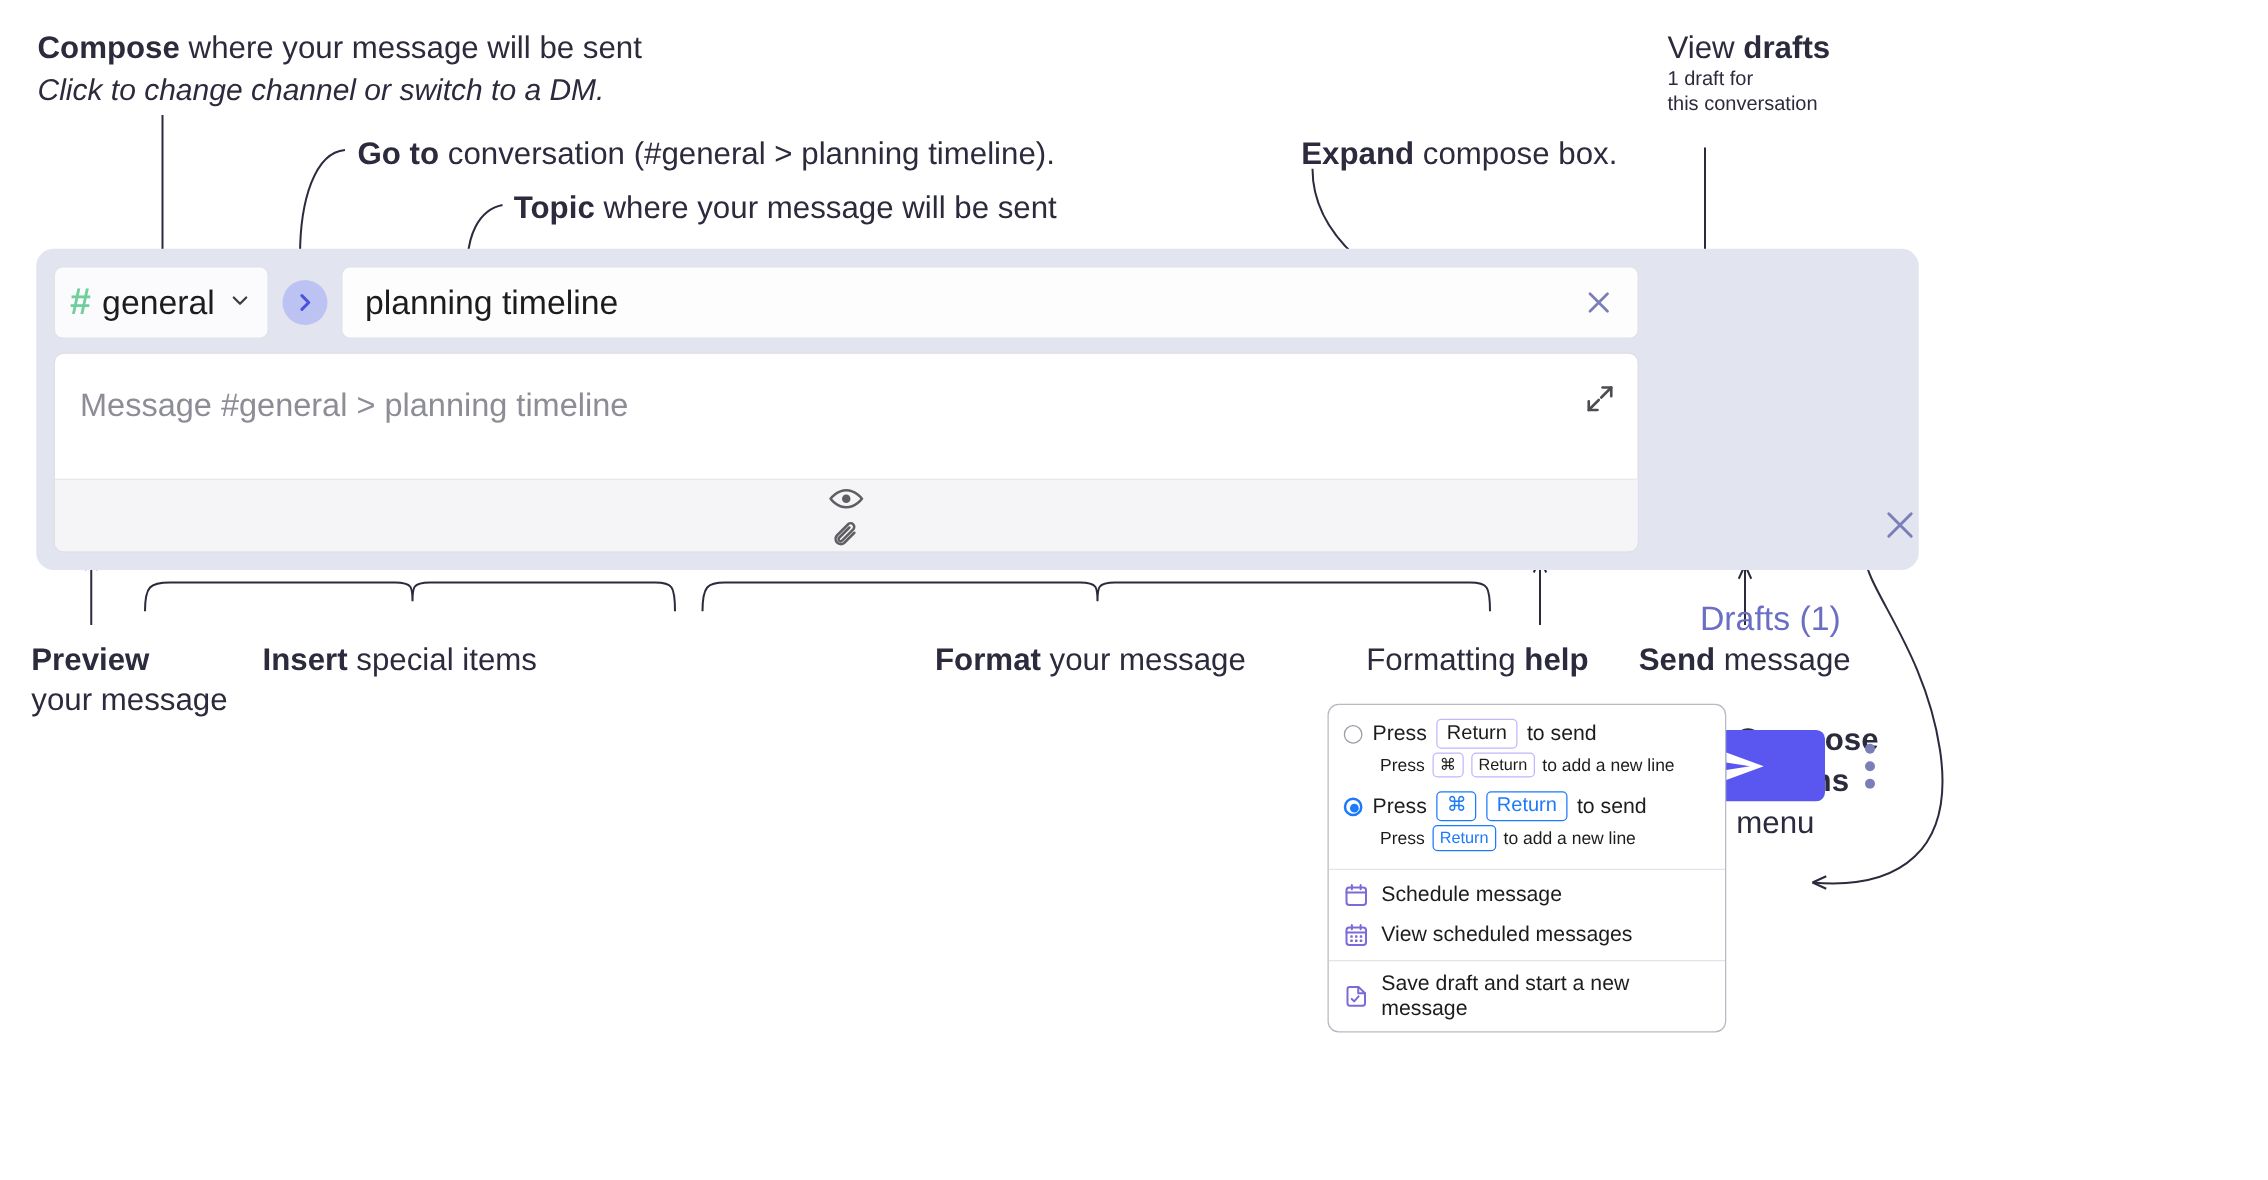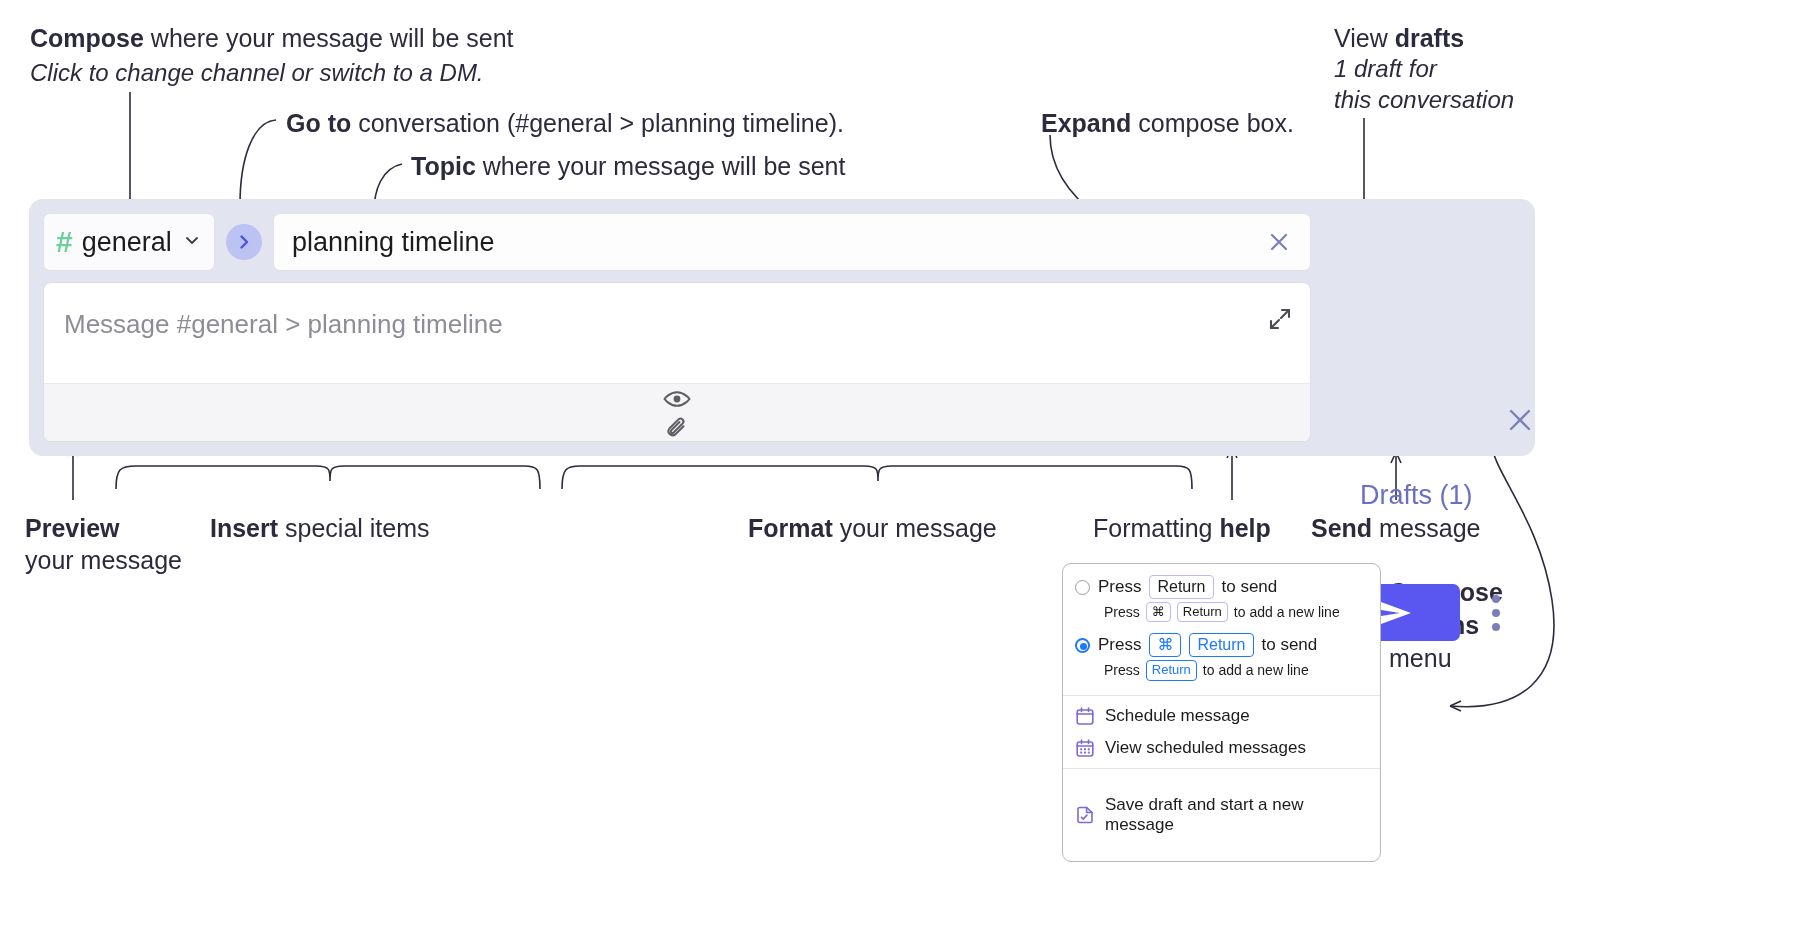--- a/index.html
+++ b/index.html
@@ -16,21 +16,21 @@
   .anno { position: absolute; color: #2b2b3d; line-height: 1.28; white-space: nowrap; }
   .anno b { font-weight: 700; }
   .anno .ln { display: block; }
 
   .a-channel   { left: 30px;  top: 22px;  font-size: 25px; }
   .a-channel .ln2 { font-style: italic; font-size: 24px; margin-top: 4px; }
   .a-goto      { left: 286px; top: 107px; font-size: 25px; }
   .a-topic     { left: 411px; top: 150px; font-size: 25px; }
   .a-expand    { left: 1041px; top: 107px; font-size: 25px; }
   .a-drafts    { left: 1334px; top: 22px; font-size: 25px; }
-  .a-drafts .ln2, .a-drafts .ln3 { font-style: italic; font-size: 24px; }
+  .a-drafts .ln2, .a-drafts .ln3 { font-size: 16px; }
   .a-preview   { left: 25px;  top: 512px; font-size: 25px; }
   .a-insert    { left: 210px; top: 512px; font-size: 25px; }
   .a-format    { left: 748px; top: 512px; font-size: 25px; }
   .a-fhelp     { left: 1093px; top: 512px; font-size: 25px; }
   .a-send      { left: 1311px; top: 512px; font-size: 25px; }
   .a-compose   { left: 1389px; top: 576px; font-size: 25px; line-height: 1.32; }
 
   
   #lines { position: absolute; left: 0; top: 0; width: 1814px; height: 944px; pointer-events: none; }
 
@@ -518,21 +518,21 @@
                 <rect x="12.8" y="13.6" width="2" height="2" rx=".5"></rect>
             </g>
           </svg>
         </span>
         <span class="mi-label">View scheduled messages</span>
       </div>
     </div>
 
     <div class="divider"></div>
 
-    <div style="padding:20px 0">
+    <div style="padding:2px 0">
       <div class="menu-item">
         <span class="mi-icon">
           <svg width="20" height="20" viewBox="0 0 20 20" fill="none" stroke="#7a6bd6" stroke-width="1.6" stroke-linecap="round" stroke-linejoin="round">
             <path d="M3 4.2A1.7 1.7 0 014.7 2.5h7.1L17 7.6v8.2a1.7 1.7 0 01-1.7 1.7H4.7A1.7 1.7 0 013 15.8z"></path>
             <path d="M11.6 2.6v4.9H17"></path>
             <path d="M6.4 12.2l1.9 1.9 3.6-4"></path>
           </svg>
         </span>
         <span class="mi-label">Save draft and start a new message</span>
       </div>

